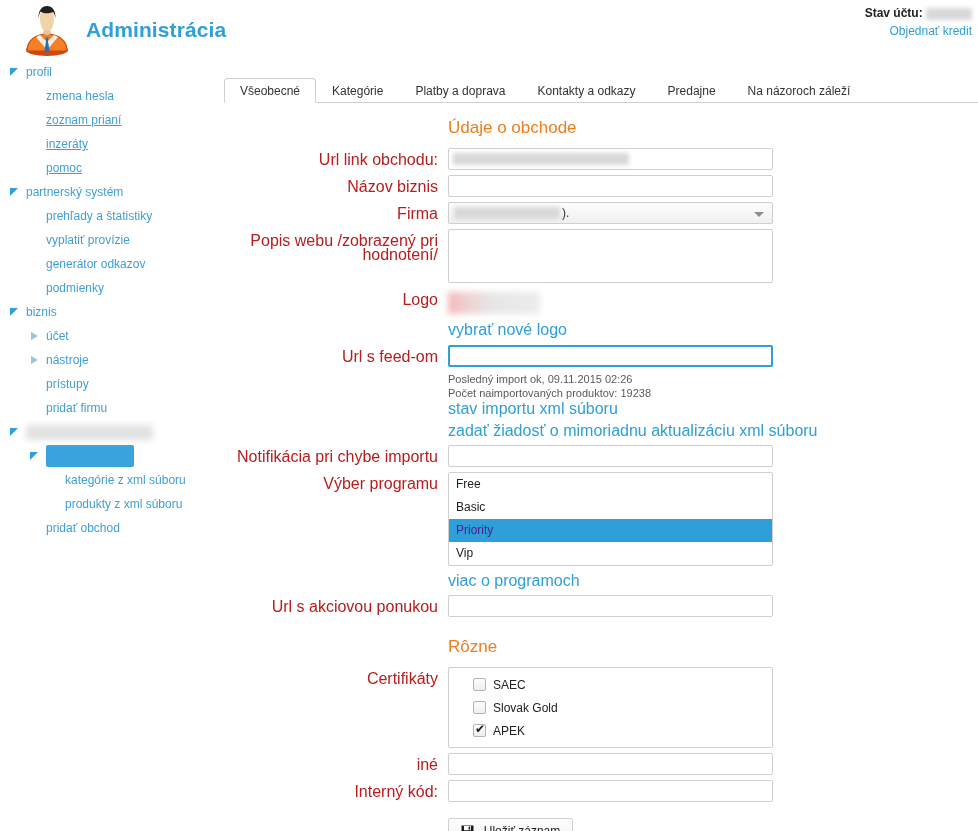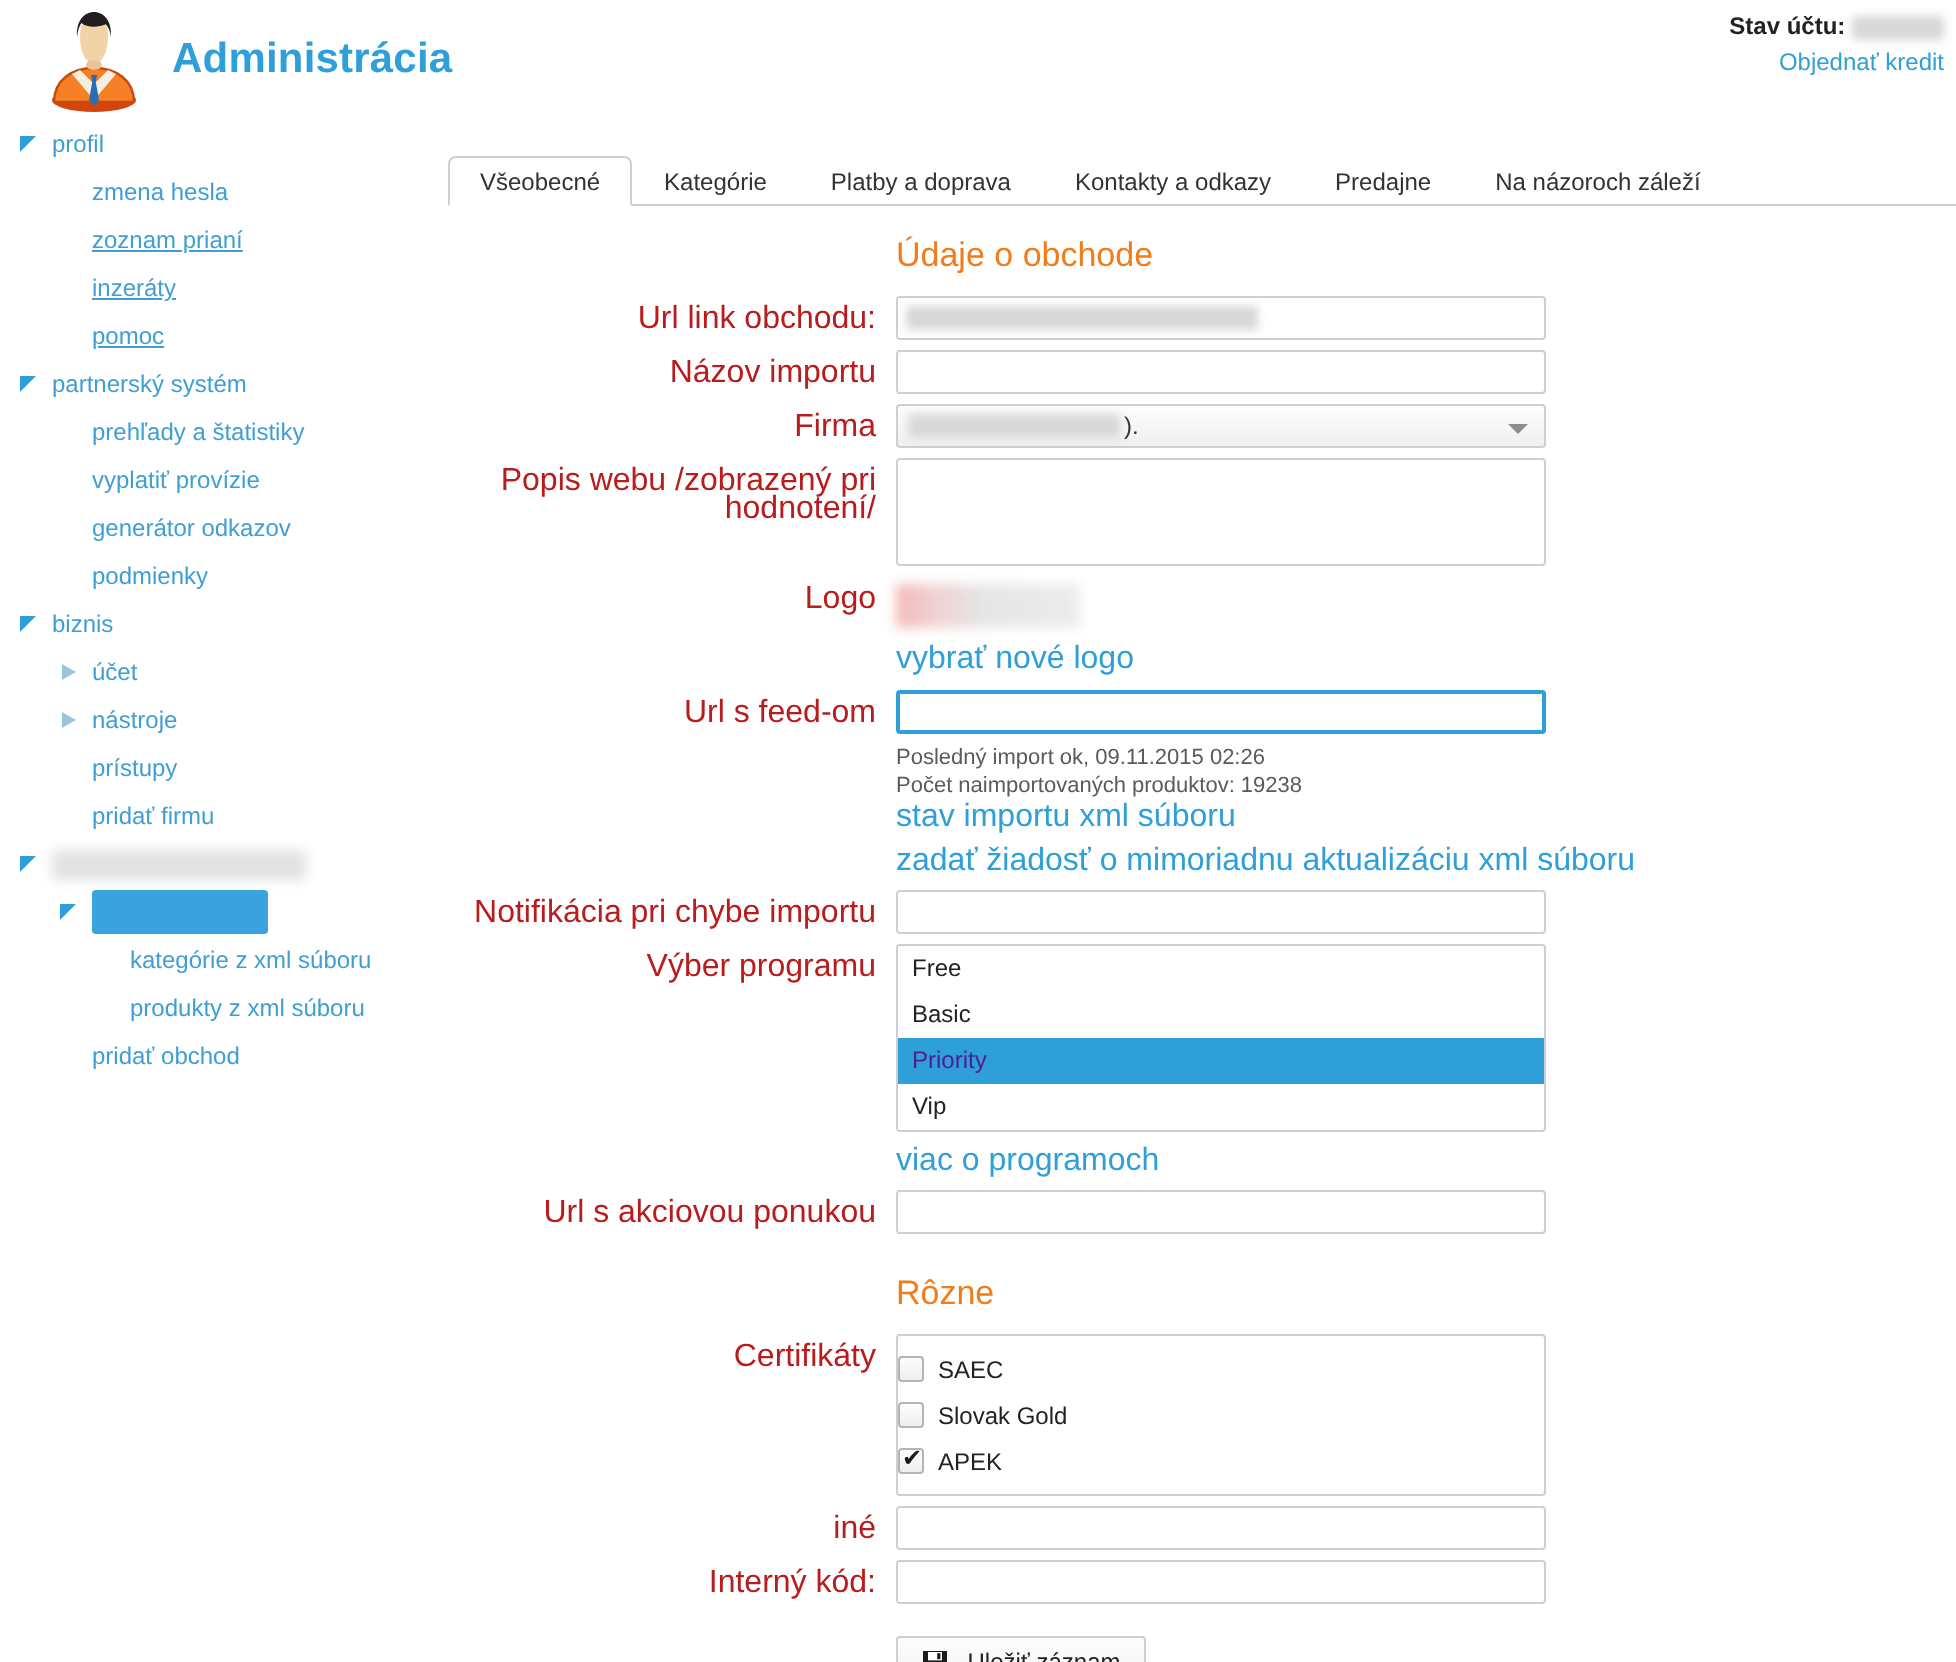--- a/index.html
+++ b/index.html
@@ -177,21 +177,21 @@
     background:#fff; overflow:hidden;
   }
   .listbox .opt {
     height: 23px; line-height: 23px;
     padding: 0 7px; font-size: 12px; color:#222; cursor:pointer;
   }
   .listbox .opt.selected { background:#2e9fd8; color:#4c1d95; }
 
   .checkbox-group {
     width: 325px; border:1px solid #cfcfcf; border-radius:2px;
-    background:#fff; padding: 5px 0;
+    background:#fff; padding: 5px 24px;
   }
   .cb-row { display:flex; align-items:center; height: 23px; font-size:12px; color:#222; cursor:pointer; }
   .cb {
     width: 13px; height:13px; margin-right: 7px; flex:0 0 auto;
     border:1px solid #b4b4b4; border-radius:2px;
     background: linear-gradient(#fdfdfd,#eeeeee);
     position: relative;
   }
   .cb.checked::after {
     content:"\2714";
@@ -331,21 +331,21 @@
     <div class="row-label">Url link obchodu:</div>
     <div class="row-field">
       <div style="position:relative;">
         <input class="inp" value="" style="">
         <span class="redact" style="position:absolute;left:5px;top:5px;width:176px;height:12px;"></span>
       </div>
     </div>
   </div>
 
   <div class="row">
-    <div class="row-label">Názov importu</div>
+    <div class="row-label">Názov biznis</div>
     <div class="row-field">
       <input class="inp" value="" style="">
     </div>
   </div>
 
   <div class="row">
     <div class="row-label">Firma</div>
     <div class="row-field">
       <div class="ddl">
         <span class="redact" style="width:106px;height:12px;margin-right:2px;"></span>

